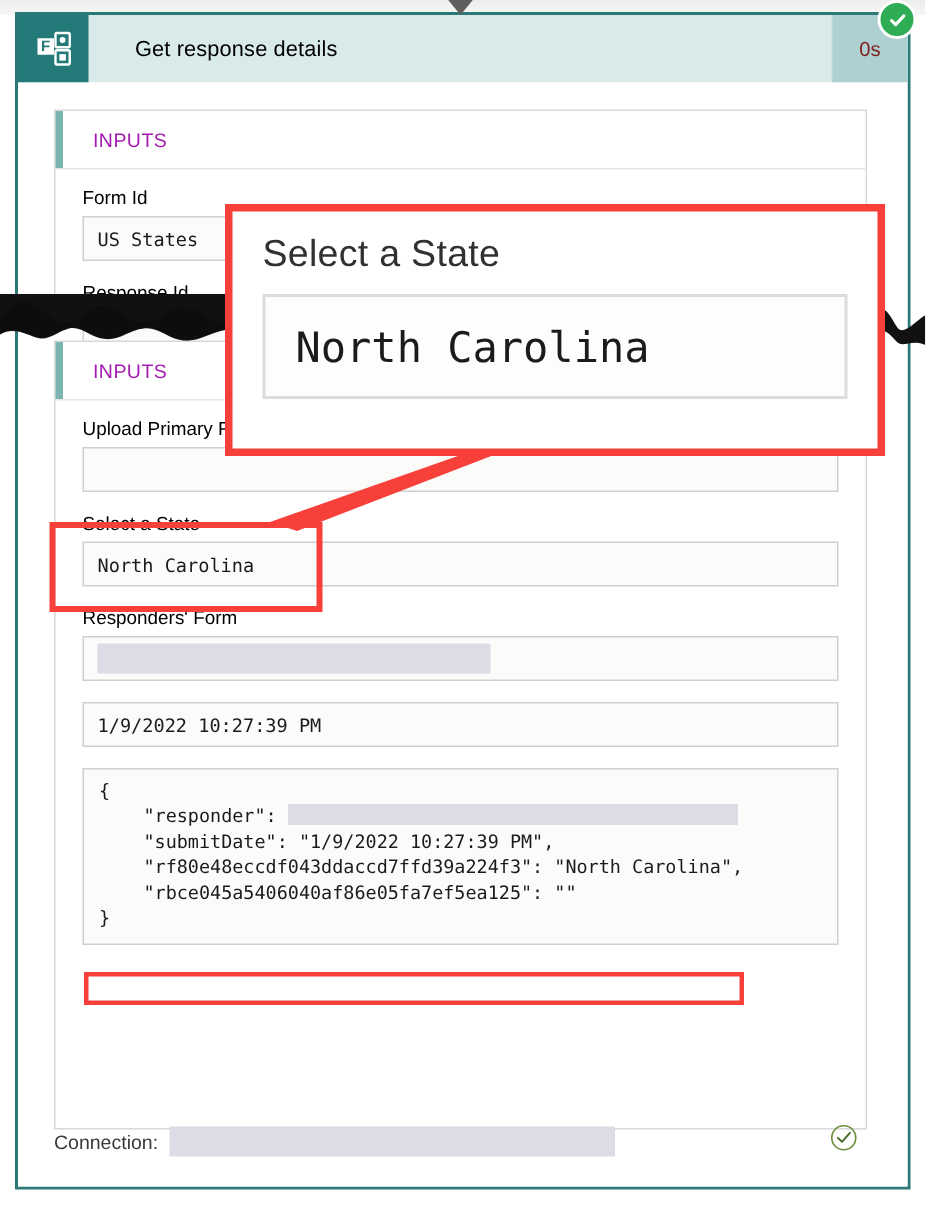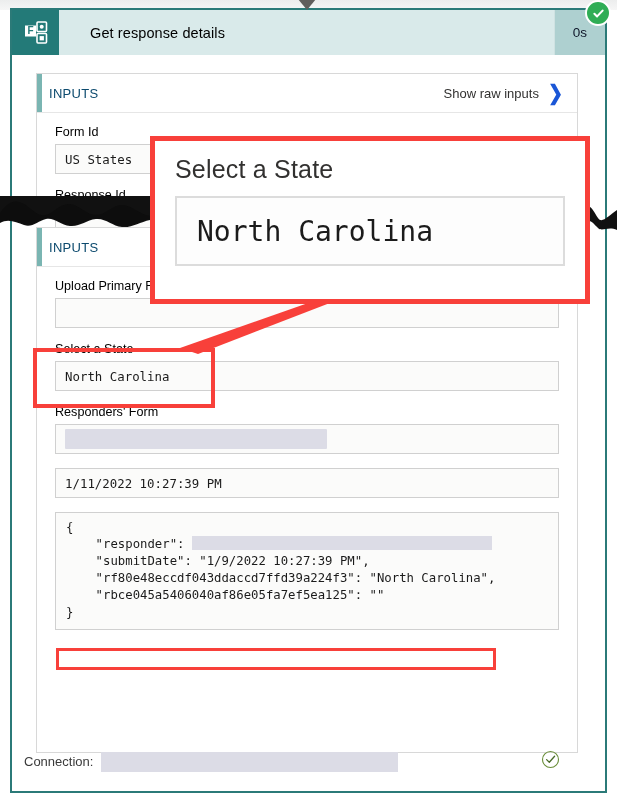--- a/index.html
+++ b/index.html
@@ -74,21 +74,21 @@
     letter-spacing: .1px;
   }
   .duration-box {
     width: 50px;
     height: 45px;
     background: #aed0d0;
     display: flex;
     align-items: center;
     justify-content: center;
     font-size: 13.5px;
-    color: #0f172a;
+    color: #7f1d1d;
     flex: 0 0 auto;
     border-left: 1px solid #cfe2e2;
   }
 
   .status-badge {
     position: absolute;
     right: -6px;
     top: -10px;
     width: 22px; height: 22px;
     border-radius: 50%;
@@ -127,22 +127,23 @@
   }
   .panel-accent {
     position: absolute;
     left: 0; top: 0;
     width: 5px; height: 100%;
     background: #7ab5b2;
   }
   .panel-title {
     padding-left: 12px;
     font-size: 13px;
-    color: #0c4a6e;
+    color: #a21caf;
     letter-spacing: .3px;
+    margin-left: 13px;
   }
   .panel-link {
     margin-left: auto;
     display: flex;
     align-items: center;
     gap: 9px;
     padding-right: 14px;
     font-size: 13px;
     color: #323130;
   }
@@ -197,21 +198,21 @@
     display: inline-block;
     background: #dcdce6;
     width: 300px;
     height: 14px;
     vertical-align: -2px;
   }
 
   
   .conn-row {
     position: absolute;
-    left: 12px;
+    left: 24px;
     bottom: 18px;
     width: 542px;
     display: flex;
     align-items: center;
   }
   .conn-label { font-size: 13px; color: #3a3a3a; }
   .conn-redact {
     margin-left: 8px;
     width: 297px; height: 20px;
     background: #dcdce6;
@@ -307,24 +308,20 @@
         </svg>
       </div>
     </div>
 
     <div class="card-body">
 
       <div class="panel" style="top:18px; height:140px;">
         <div class="panel-head">
           <div class="panel-accent"></div>
           <div class="panel-title">INPUTS</div>
-          <div class="panel-link">
-            <span>Show raw inputs</span>
-            <span class="chev">❯</span>
-          </div>
         </div>
         <div class="panel-content">
           <div class="field">
             <div class="field-label">Form Id</div>
             <div class="field-box">US States</div>
           </div>
           <div class="field">
             <div class="field-label">Response Id</div>
             <div class="field-box"></div>
           </div>
@@ -349,21 +346,21 @@
           </div>
 
           <div class="field">
             <div class="field-label">Responders' Form</div>
             <div class="field-box">
               <span class="redacted" style="width:262px;"></span>
             </div>
           </div>
 
           <div class="field">
-            <div class="field-box">1/11/2022 10:27:39 PM</div>
+            <div class="field-box">1/9/2022 10:27:39 PM</div>
           </div>
 
           <div class="field" style="margin-bottom:0;">
             <div class="json-box"><span>{</span>
 <span>    "responder": </span><span class="redacted-inline"></span>
 <span>    "submitDate": "1/9/2022 10:27:39 PM",</span>
 <span>    "rf80e48eccdf043ddaccd7ffd39a224f3": "North Carolina",</span>
 <span>    "rbce045a5406040af86e05fa7ef5ea125": ""</span>
 <span>}</span></div>
           </div>

